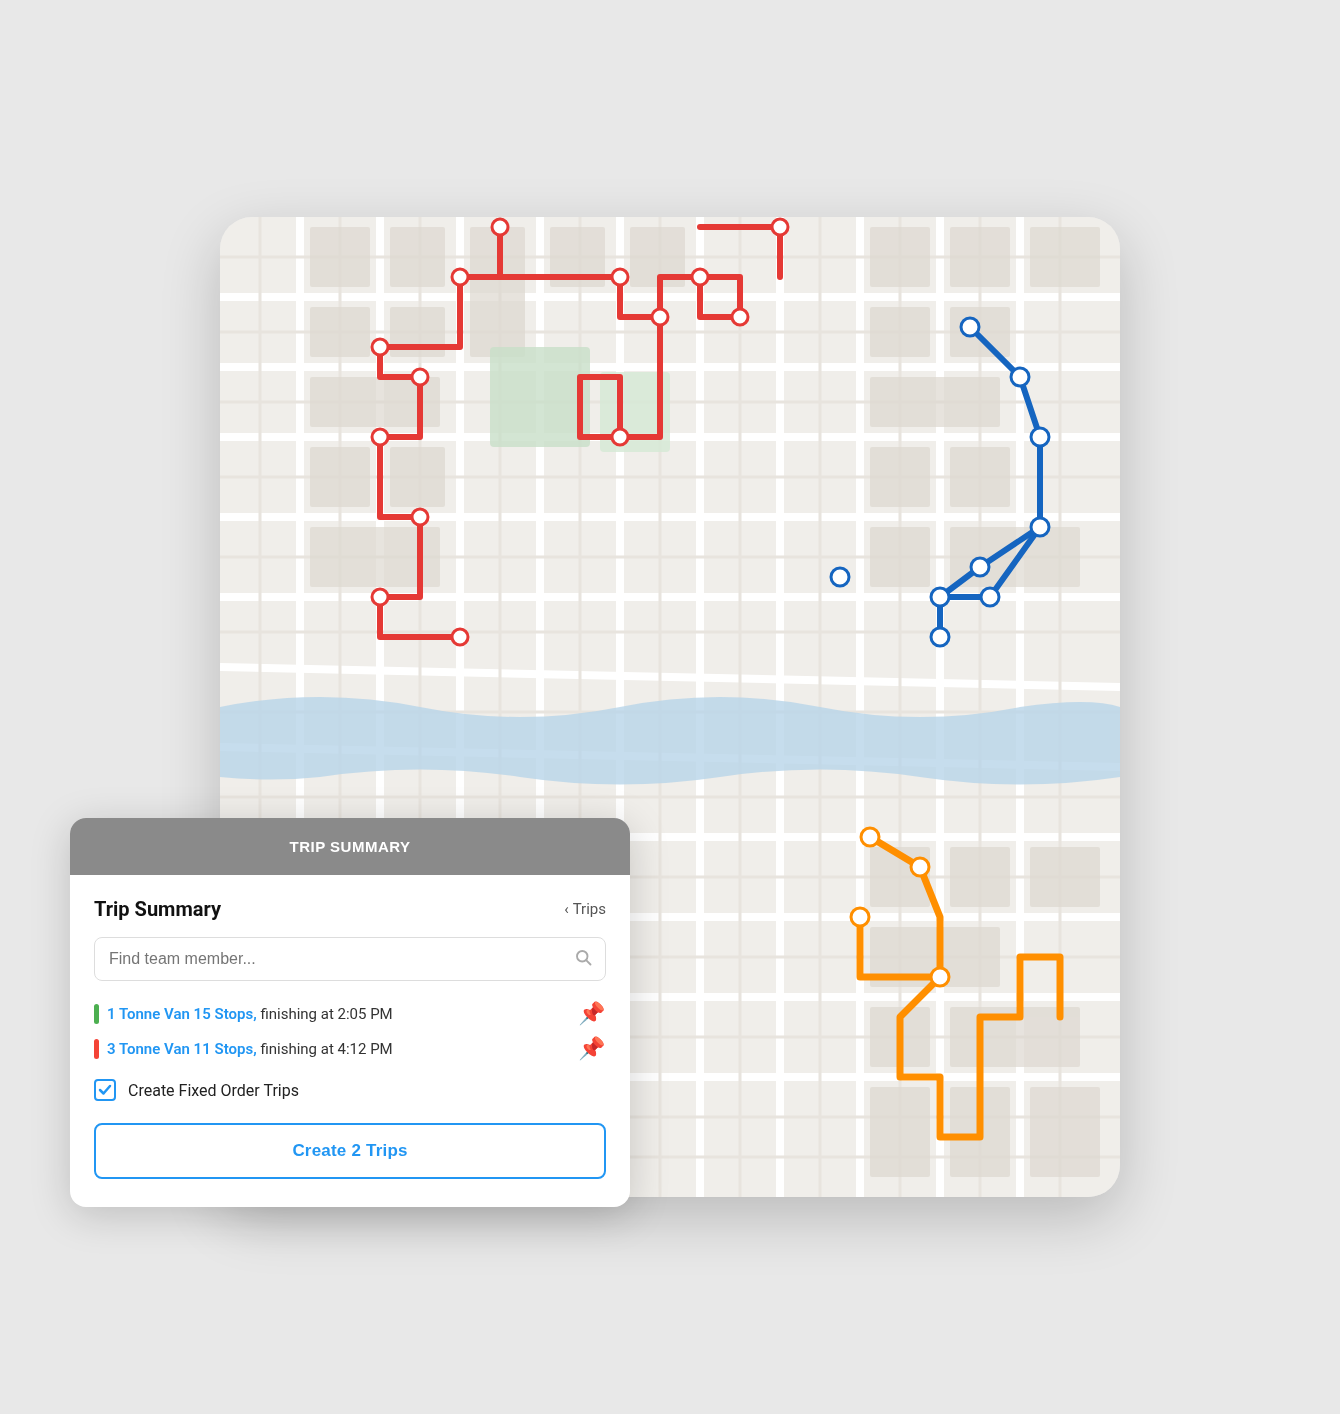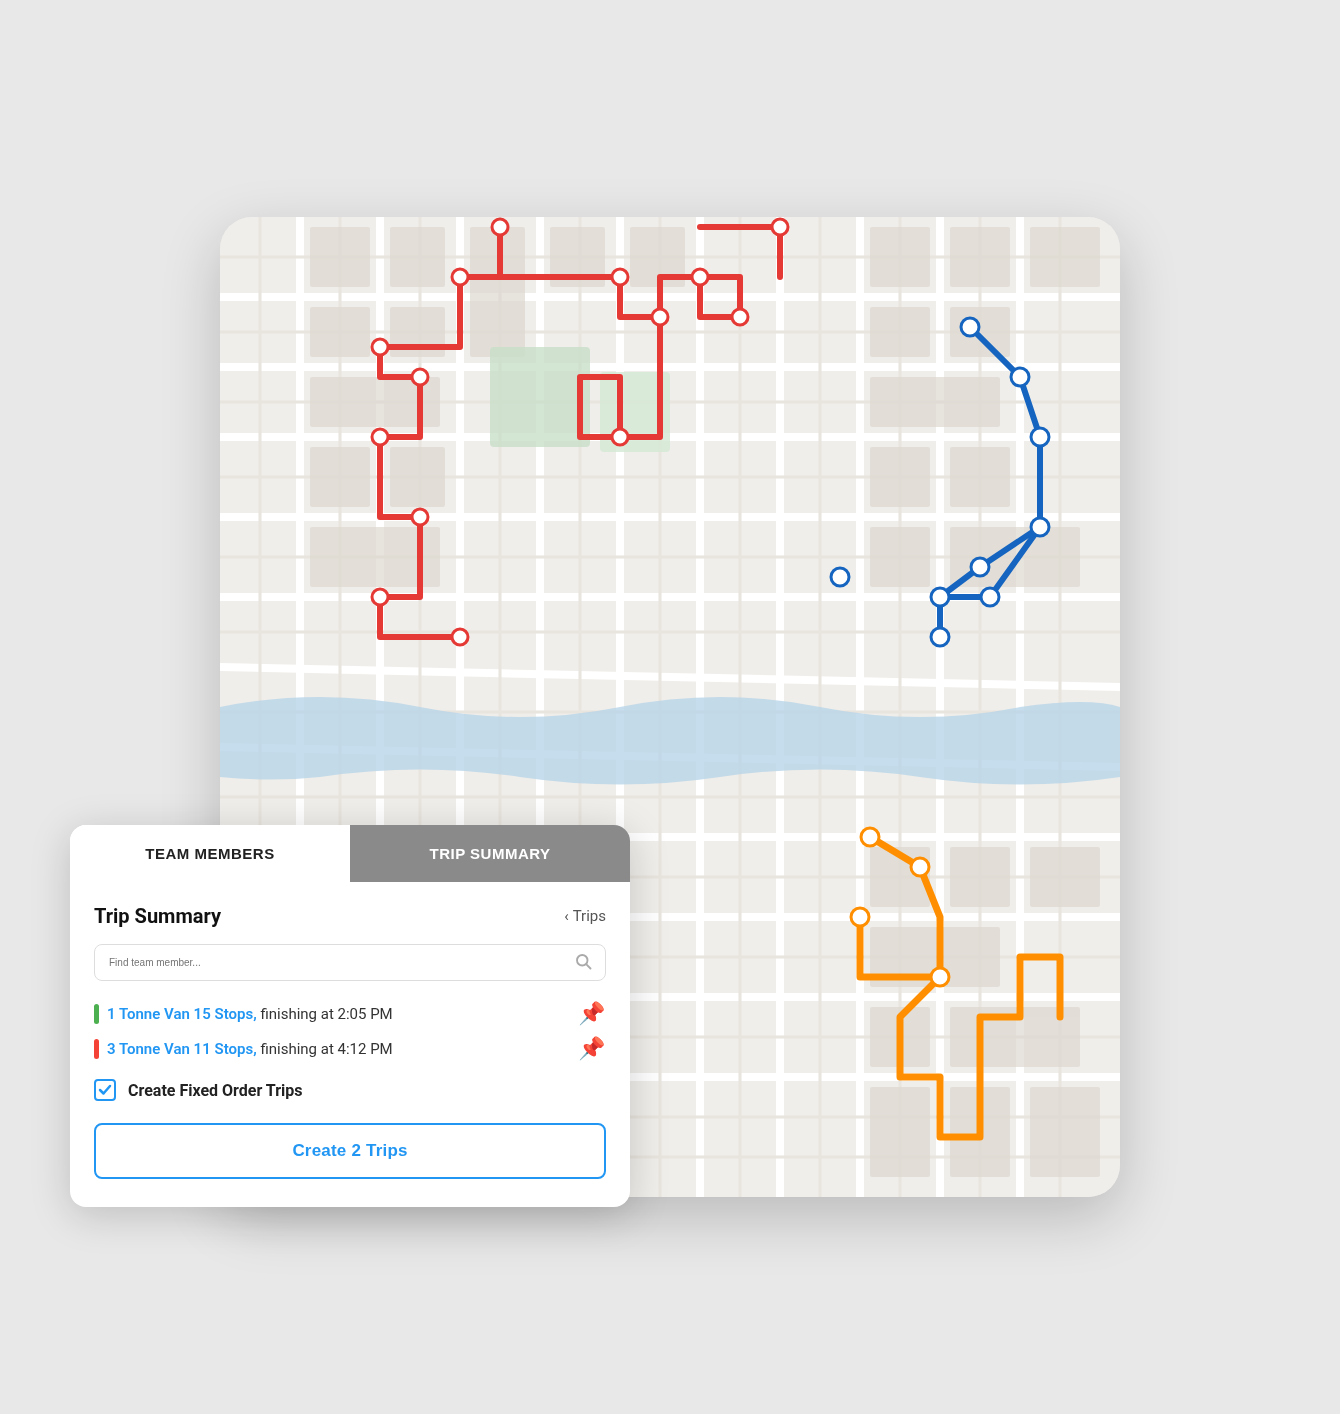--- a/index.html
+++ b/index.html
@@ -113,21 +113,21 @@
     .search-wrap {
       position: relative;
       margin-bottom: 20px;
     }
 
     .search-input {
       width: 100%;
       padding: 12px 44px 12px 14px;
       border: 1.5px solid #ddd;
       border-radius: 8px;
-      font-size: 10px;
+      font-size: 16px;
       color: #bbb;
       outline: none;
       background: #fff;
     }
 
     .search-icon-wrap {
       position: absolute;
       right: 14px;
       top: 50%;
       transform: translateY(-50%);
@@ -179,21 +179,21 @@
       font-size: 22px;
     }
 
     
     .checkbox-row {
       display: flex;
       align-items: center;
       gap: 12px;
       margin-bottom: 22px;
       font-size: 16px;
-      font-weight: 700;
+      font-weight: 400;
       color: #222;
     }
 
     .checkbox-custom {
       width: 22px;
       height: 22px;
       border: 2px solid #2196F3;
       border-radius: 4px;
       display: flex;
       align-items: center;
@@ -376,21 +376,20 @@
         <circle cx="700" cy="650" r="9"></circle>
         <circle cx="640" cy="700" r="9"></circle>
         <circle cx="720" cy="760" r="9"></circle>
       </g>
     </svg>
   </div>
 
   <div class="panel-card">
 
     <div class="tab-bar">
-      <button class="tab inactive">TEAM MEMBERS</button>
       <button class="tab active">TRIP SUMMARY</button>
     </div>
 
     <div class="panel-body">
 
       <div class="summary-header">
         <span class="summary-title">Trip Summary</span>
         <span class="back-link">
           <span>‹</span>
           <span>Trips</span>

